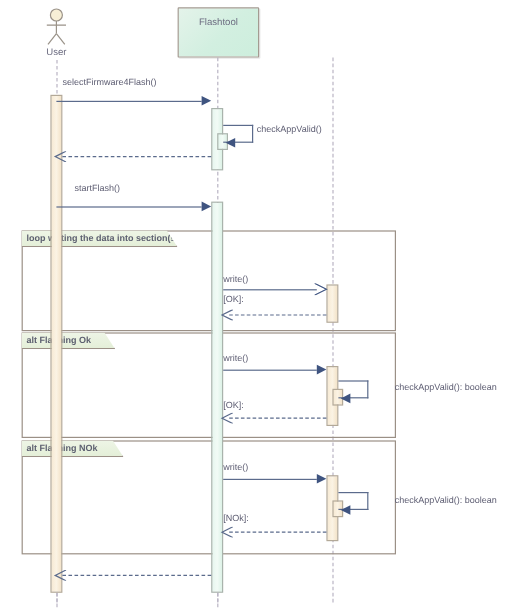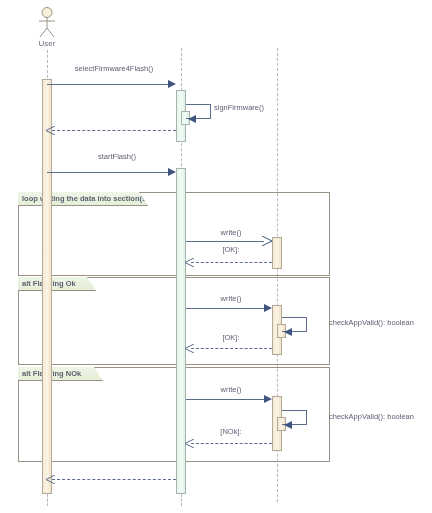--- a/index.html
+++ b/index.html
@@ -96,21 +96,21 @@
     width: 0; height: 0;
     border-top: 4px solid transparent;
     border-bottom: 4px solid transparent;
     border-right: 8px solid #3f5480;
   }
   .msg-label {
     position: absolute;
     font-size: 7.5px;
     color: #5d5d72;
     white-space: nowrap;
-    text-align: center;
+    text-align: left;
   }
 
   
   .selfcall {
     position: absolute;
     box-sizing: border-box;
     border: 1px solid #5b6b8c;
     border-left: none;
   }
   .note-text {
@@ -142,20 +142,23 @@
     padding-left: 4px;
     white-space: nowrap;
     clip-path: polygon(0 0, calc(100% - 9px) 0, 100% 100%, 0 100%);
   }
 </style>
 </head>
 <body>
 
 <div id="diagram">
 
+  <div class="participant-box green" style="left:148px; top:6px; width:68px; height:42px;">
+    <span>Flashtool</span>
+  </div>
 
 
   <div class="actor" style="left:33px; top:6px; width:28px; height:32px;">
     <svg width="28" height="32" viewBox="0 0 28 32">
       <circle cx="14" cy="6.5" r="5" fill="#f7efd6" stroke="#9a9288" stroke-width="1"></circle>
       <line x1="14" y1="11.5" x2="14" y2="22" stroke="#9a9288" stroke-width="1"></line>
       <line x1="6" y1="15" x2="22" y2="15" stroke="#9a9288" stroke-width="1"></line>
       <line x1="14" y1="22" x2="7" y2="31" stroke="#9a9288" stroke-width="1"></line>
       <line x1="14" y1="22" x2="21" y2="31" stroke="#9a9288" stroke-width="1"></line>
     </svg>
@@ -188,21 +191,21 @@
   <div class="activation tan" style="left:277px; top:324px; width:9px; height:14px;"></div>
   <div class="activation tan" style="left:272px; top:396px; width:10px; height:55px;"></div>
   <div class="activation tan" style="left:277px; top:417px; width:9px; height:14px;"></div>
 
   <div class="msg-label" style="left:52px; top:64px; width:124px;">selectFirmware4Flash()</div>
   <div class="msg-line" style="left:47px; top:84px; width:121px;"></div>
   <div class="arrow-right" style="left:168px; top:80px;"></div>
 
   <div class="selfcall" style="left:186px; top:104px; width:25px; height:15px;"></div>
   <div class="arrow-left" style="left:188px; top:115px;"></div>
-  <div class="msg-label" style="left:214px; top:103px; text-align:left;">signFirmware()</div>
+  <div class="msg-label" style="left:214px; top:103px; text-align:left;">checkAppValid()</div>
 
   <div class="msg-line dashed" style="left:52px; top:130px; width:124px;"></div>
   <svg style="position:absolute; left:44px; top:126px;" width="12" height="9">
     <polyline points="11,0 2,4.5 11,9" fill="none" stroke="#5b6b8c" stroke-width="1"></polyline>
   </svg>
 
   <div class="msg-label" style="left:62px; top:152px; width:110px;">startFlash()</div>
   <div class="msg-line" style="left:47px; top:172px; width:121px;"></div>
   <div class="arrow-right" style="left:168px; top:168px;"></div>
 

